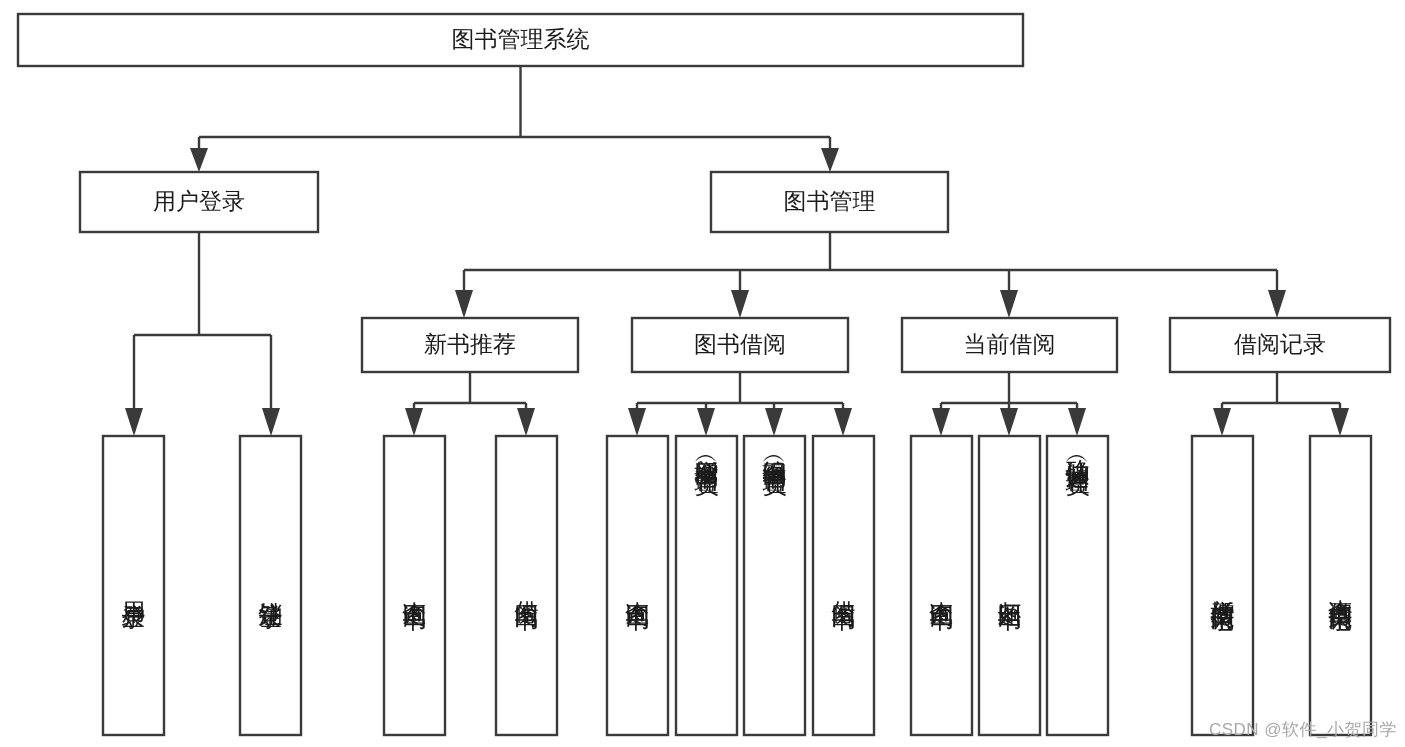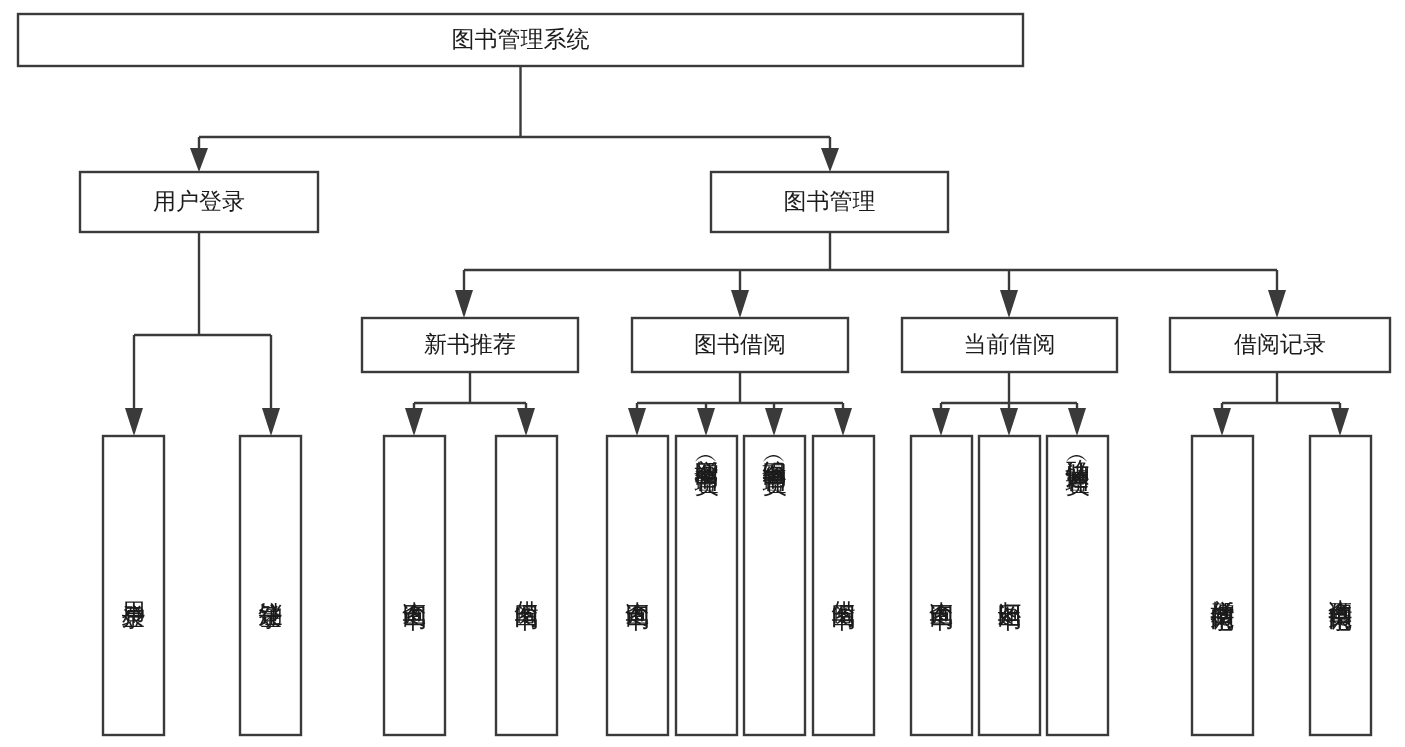--- a/index.html
+++ b/index.html
@@ -264,14 +264,15 @@
   <div class="leaf-label-wrap" style="left:1047px; top:440px; width:61px; height:291px; align-items:flex-start;">
     <span class="leaf-label">确认归还（管理员）</span>
   </div>
   <div class="leaf-label-wrap" style="left:1192px; top:436px; width:61px; height:299px;">
     <span class="leaf-label">新增借阅记录</span>
   </div>
   <div class="leaf-label-wrap" style="left:1310px; top:436px; width:61px; height:299px;">
     <span class="leaf-label">查询借阅记录</span>
   </div>
 
+  <div class="watermark">CSDN @软件_小贺同学</div>
 
 </div>
 
 </body></html>

